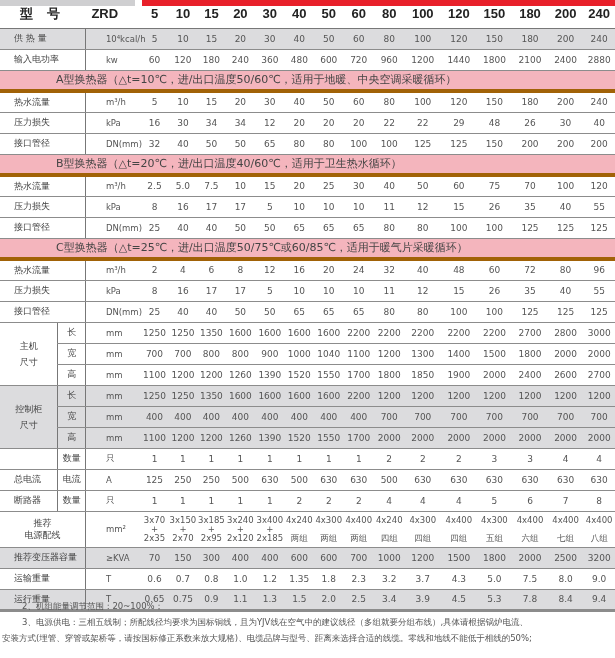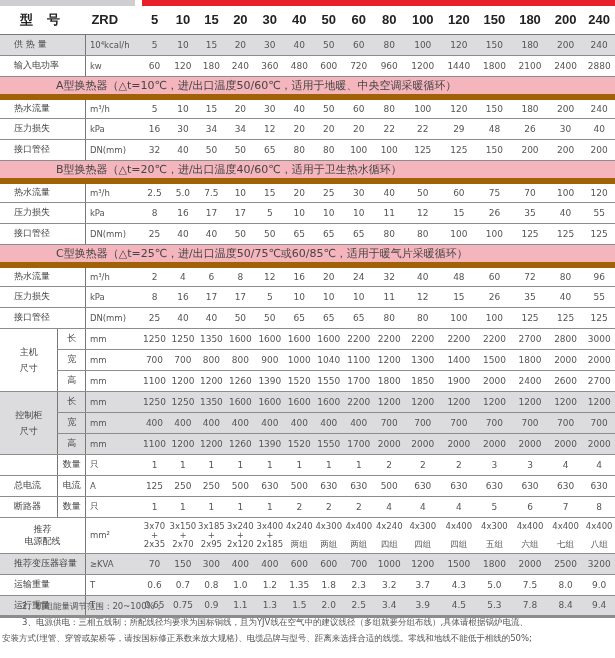--- a/index.html
+++ b/index.html
@@ -1,29 +1,29 @@
 <!DOCTYPE html>
 <html><head>
 <meta charset="utf-8">
 <style>
   * { box-sizing: border-box; margin: 0; padding: 0; }
   body { width: 615px; height: 658px; background: #fff; font-family: "DejaVu Sans", "Liberation Sans", sans-serif; color: #555; overflow: hidden; position: relative; }
   .topbar { position: absolute; top: 0; height: 6px; }
   .topbar.gray { left: 0; width: 135px; background: #cfcfd1; }
   .topbar.red { left: 142px; width: 473px; background: #e8202a; }
-  table { position: absolute; left: 0; top: 6px; width: 615px; border-collapse: collapse; table-layout: fixed; }
+  table { position: absolute; left: 0; top: 0; width: 615px; border-collapse: collapse; table-layout: fixed; }
   td { font-size: 9px; color: #555; text-align: center; padding: 0; height: 21px; border-bottom: 1px solid #8c8c8c; white-space: nowrap; }
   tr.hdr td { height: 28px; font-size: 13px; font-weight: bold; color: #222; border-bottom: 1.5px solid #777; font-family: "Liberation Sans", sans-serif; }
   tr.hdr td.lbl { text-align: left; padding-left: 20px; letter-spacing: 14px; font-family: "DejaVu Sans", sans-serif; font-size: 13px; }
   tr.hdr td.unit { text-align: left; padding-left: 6px; }
   td.lbl { text-align: left; padding-left: 14px; font-size: 9px; color: #444; }
-  td.unit { text-align: left; padding-left: 4px; border-left: 1px solid #777; font-size: 8.5px; }
+  td.unit { text-align: left; padding-left: 20px; border-left: 1px solid #777; font-size: 8.5px; }
   td.sub { border-left: 1px solid #777; font-size: 9px; color: #444; }
   tr.gray td { background: #dcdcde; }
-  tr.section td { background: #f4b5bd; height: 21px; text-align: left; padding-left: 56px; font-size: 11px; color: #444; border-bottom: 6px solid #a16207; }
+  tr.section td { background: #f4b5bd; height: 21px; text-align: left; padding-left: 56px; font-size: 11px; color: #444; border-bottom: 4px solid #a16207; }
   td.gcell { background: #dcdcde; }
   td.merged { text-align: center; padding-left: 0; line-height: 16px; margin-top: 28px; }
   .wire { font-size: 8.5px; line-height: 9px; text-align: center; }
   tr.wire-row td { height: 36px; }
   tr.last td { border-bottom: 3px solid #8c8c8c; }
   .notes { position: absolute; left: 2px; top: 598px; width: 613px; font-size: 8.5px; color: #555; line-height: 16px; }
   .notes .ind { padding-left: 20px; }
 </style>
 </head>
 <body>

